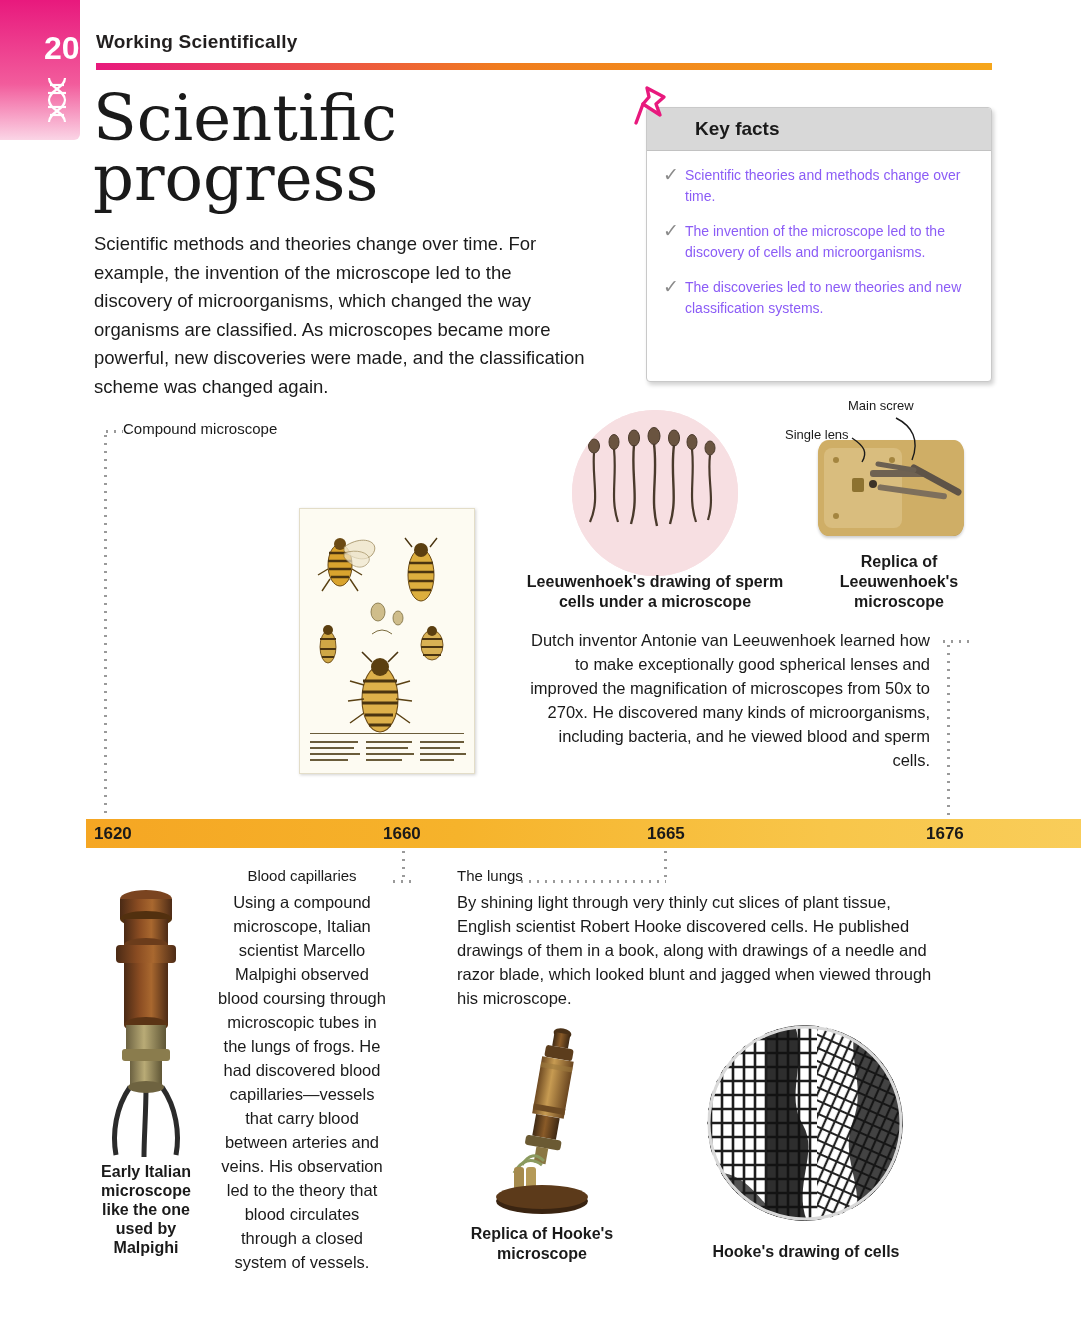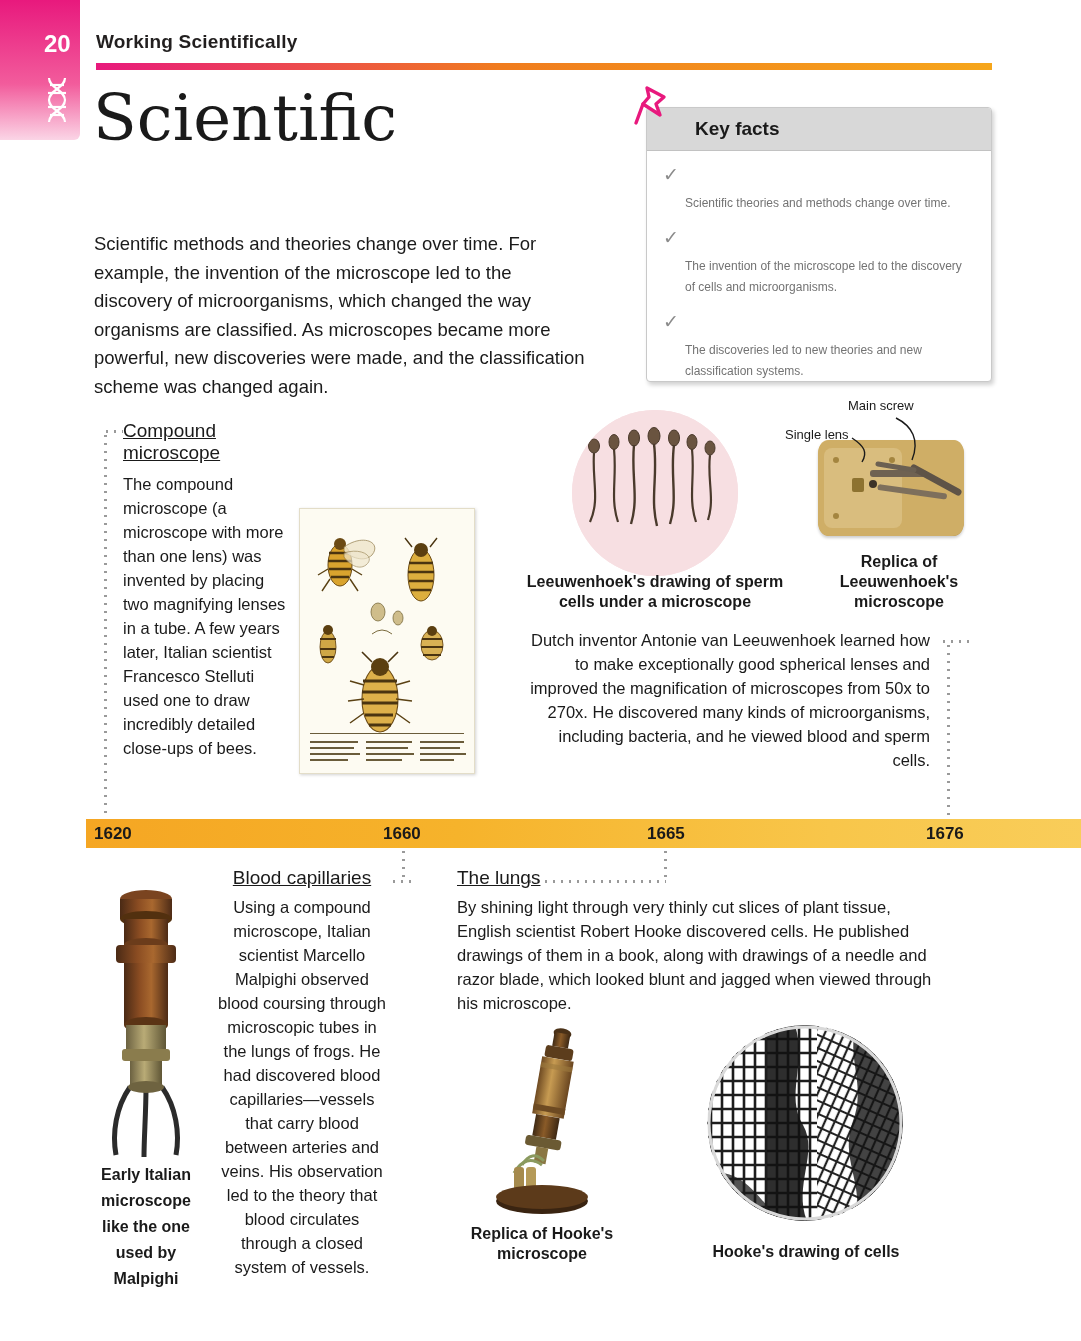--- a/index.html
+++ b/index.html
@@ -15,21 +15,21 @@
 
   
   .page-tab {
     position: absolute; left: 0; top: 0;
     width: 80px; height: 140px;
     background: linear-gradient(180deg,#e8197d 0%, #f25c9c 60%, #fbd5e6 100%);
     border-bottom-right-radius: 6px;
   }
   .page-num {
     position: absolute; left: 44px; top: 30px;
-    font-size: 24px; font-weight: bold; color: #ffffff;
+    font-size: 32px; font-weight: bold; color: #ffffff;
     z-index: 3;
   }
   .dna-icon {
     position: absolute; left: 44px; top: 76px;
     width: 26px; height: 50px; z-index: 3;
   }
   .chapter-title {
     position: absolute; left: 96px; top: 31px;
     font-size: 19px; font-weight: bold; color: #221f1f;
     letter-spacing: .2px;
@@ -74,25 +74,25 @@
     margin-left: 48px; font-size: 19px; font-weight: bold; color: #1a1a1a;
   }
   .pin {
     position: absolute; left: -14px; top: -26px; width: 46px; height: 52px;
   }
   .kf-list { padding: 14px 18px 0 16px; }
   .kf-item { display: flex; margin-bottom: 14px; }
   .kf-check {
     width: 22px; flex: 0 0 22px; color: #8b8b8b; font-size: 19px; line-height: 20px;
   }
-  .kf-text { font-size: 12px; line-height: 21px; color: #737373; margin-top: 28px; }
+  .kf-text { font-size: 14px; line-height: 21px; color: #8b5cf6; }
 
   
   .label-head {
-    font-size: 19px; font-weight: normal; color: #1a1a1a; text-decoration: underline;
+    font-size: 15px; font-weight: normal; color: #1a1a1a;
   }
   .body-txt { font-size: 16.5px; line-height: 24px; color: #1a1a1a; }
   .caption {
     font-size: 16px; font-weight: bold; line-height: 20px; text-align: center; color: #1a1a1a;
   }
   .small-label { font-size: 13px; color: #1a1a1a; }
 
   
   .dots-h {
     height: 3px;
@@ -161,20 +161,21 @@
     <line x1="4" y1="17" x2="22" y2="17"></line>
     <line x1="4" y1="31" x2="22" y2="31"></line>
     <line x1="6" y1="39" x2="20" y2="39"></line>
   </g>
 </svg>
 <div class="chapter-title">Working Scientifically</div>
 <div class="rule"></div>
 
 <div class="big-title">
   <div>Scientific</div>
+  <div>progress</div>
 </div>
 <div class="intro">Scientific methods and theories change over time. For example, the invention of the microscope led to the discovery of microorganisms, which changed the way organisms are classified. As microscopes became more powerful, new discoveries were made, and the classification scheme was changed again.</div>
 
 <div class="keyfacts">
   <svg class="pin" viewBox="0 0 46 52">
     <g fill="none" stroke="#e8197d" stroke-width="3.4" stroke-linejoin="round" stroke-linecap="round">
       <path d="M14 6 L31 15 L23 22 L27 33 L10 22 L16 15 Z" fill="#ffffff"></path>
       <path d="M10 22 L3 41"></path>
     </g>
   </svg>
@@ -194,21 +195,20 @@
       <div class="kf-check">✓</div>
       <div class="kf-text">The discoveries led to new theories and new classification systems.</div>
     </div>
   </div>
 </div>
 
 <div class="dots-h" style="position:absolute;left:103px;top:430px;width:20px;"></div>
 <div class="dots-v" style="position:absolute;left:104px;top:432px;height:390px;"></div>
 <div class="col-compound">
   <div class="label-head head">Compound microscope</div>
-  <div class="body-txt">The compound microscope (a microscope with more than one lens) was invented by placing two magnifying lenses in a tube. A few years later, Italian scientist Francesco Stelluti used one to draw incredibly detailed close-ups of bees.</div>
 </div>
 
 <div class="stelluti">
   <svg viewBox="0 0 176 266" width="176" height="266">
     <rect width="176" height="266" fill="#fdfbf2"></rect>
 
     <g transform="translate(20,30)">
       <ellipse cx="20" cy="26" rx="12" ry="21" fill="#d9a32e" stroke="#6b4a14" stroke-width="1"></ellipse>
       <path d="M9 14 h22 M8 22 h24 M9 30 h22 M11 38 h18" stroke="#4a3410" stroke-width="2.4"></path>
       <circle cx="20" cy="5" r="6" fill="#6b4a14"></circle>
@@ -376,21 +376,21 @@
     <ellipse cx="60" cy="150" rx="22" ry="8" fill="#5b3415"></ellipse>
     <rect x="40" y="150" width="40" height="24" fill="url(#brass)"></rect>
     <rect x="36" y="174" width="48" height="12" rx="3" fill="#8a7c4d"></rect>
     <rect x="44" y="186" width="32" height="26" fill="url(#brass)"></rect>
     <path d="M44 212 C30 232, 26 258, 30 280" stroke="#2b2b2b" stroke-width="5" fill="none"></path>
     <path d="M60 212 C60 238, 58 262, 58 282" stroke="#2b2b2b" stroke-width="5" fill="none"></path>
     <path d="M76 212 C90 232, 94 258, 90 280" stroke="#2b2b2b" stroke-width="5" fill="none"></path>
     <ellipse cx="60" cy="212" rx="18" ry="6" fill="#6e6340"></ellipse>
   </svg>
 </div>
-<div class="caption" style="position:absolute;left:90px;top:1162px;width:112px;line-height:26px;">Early Italian microscope like the one used by Malpighi</div>
+<div class="caption" style="position:absolute;left:90px;top:1162px;width:112px;line-height:19px;">Early Italian microscope like the one used by Malpighi</div>
 
 <div class="dots-h" style="position:absolute;left:518px;top:880px;width:148px;"></div>
 <div class="dots-v" style="position:absolute;left:664px;top:848px;height:32px;"></div>
 <div style="position:absolute;left:457px;top:867px;width:480px;">
   <div class="label-head" style="margin-bottom:6px;">The lungs</div>
   <div class="body-txt">By shining light through very thinly cut slices of plant tissue, English scientist Robert Hooke discovered cells. He published drawings of them in a book, along with drawings of a needle and razor blade, which looked blunt and jagged when viewed through his microscope.</div>
 </div>
 
 <div class="hooke-scope">
   <svg viewBox="0 0 145 205" width="145" height="205">

